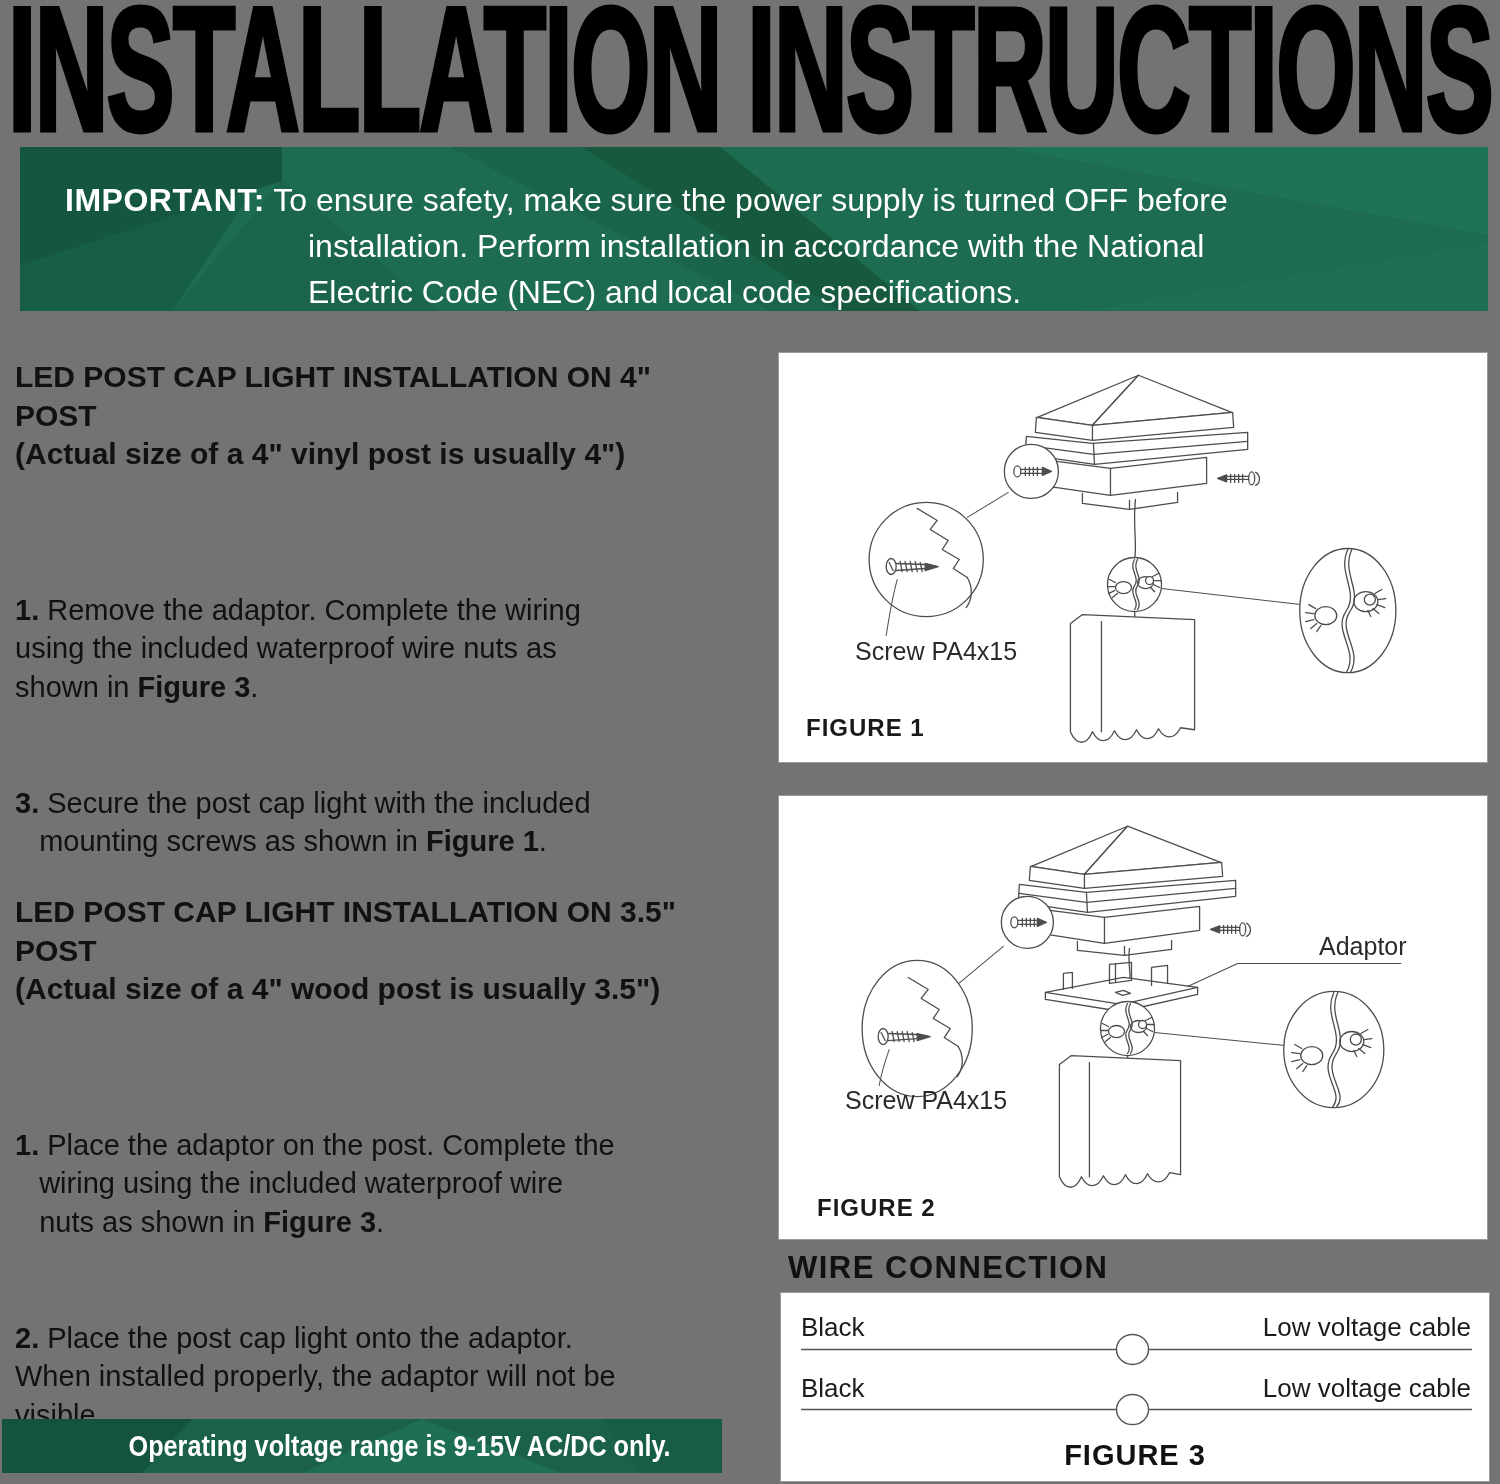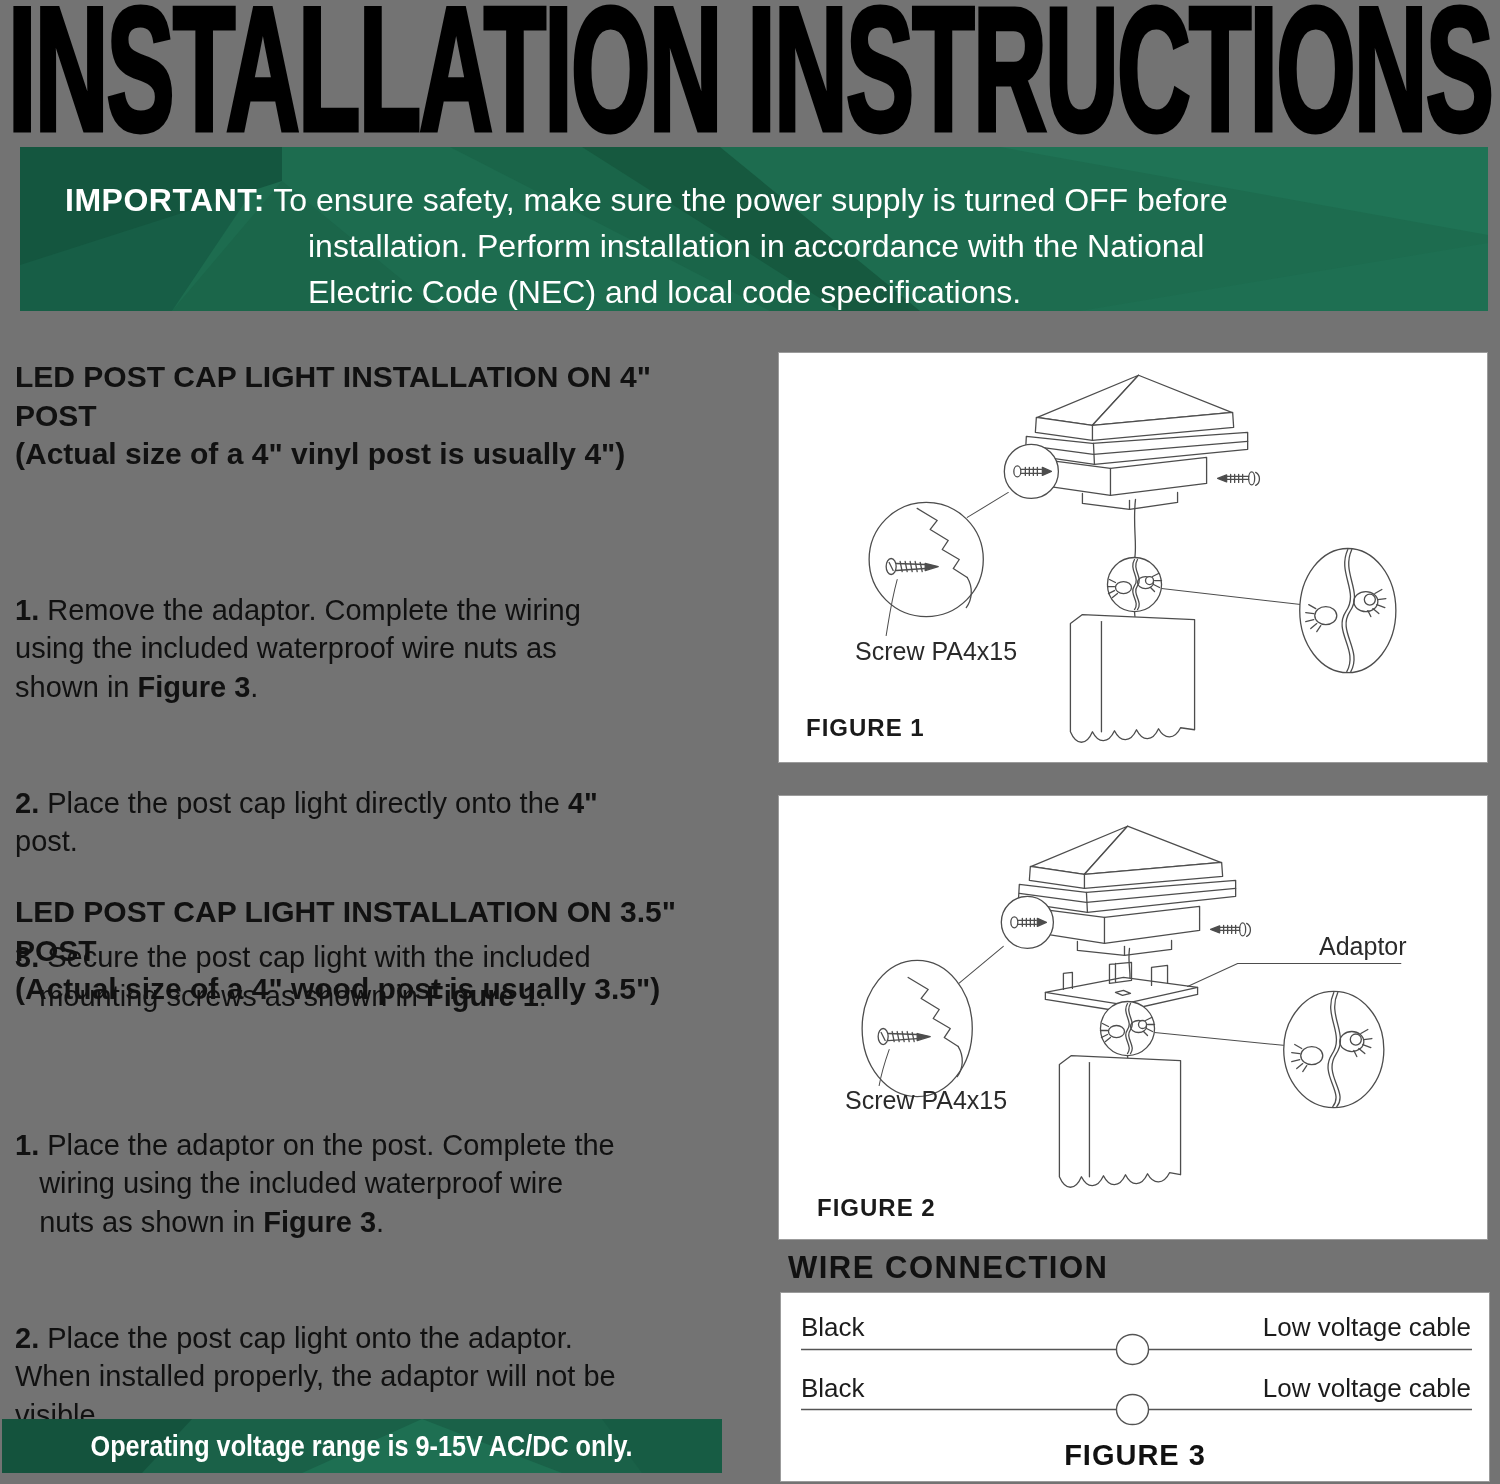--- a/index.html
+++ b/index.html
@@ -41,21 +41,21 @@
   .wirehead{position:absolute;left:788px;top:1250px;font-size:31px;font-weight:bold;
             letter-spacing:1.5px;color:#111;}
 
   
   .f3row-label{position:absolute;font-size:26px;color:#1c1c1c;text-align:center;}
   .f3cap{position:absolute;left:0;right:0;top:146px;text-align:center;
          font-size:29px;font-weight:bold;letter-spacing:1px;}
 
   
   .vbanner{position:absolute;left:2px;top:1419px;width:720px;height:54px;color:#fff;
-           display:flex;align-items:center;justify-content:center;overflow:hidden;}
+           display:flex;align-items:center;justify-content:flex-end;overflow:hidden;}
   .vbanner svg.bg{position:absolute;left:0;top:0;width:100%;height:100%;}
   .vbanner .vtxt{position:relative;font-size:30px;font-weight:bold;white-space:nowrap;
                  transform:scaleX(.84);transform-origin:50% 50%;}
 </style>
 </head>
 <body>
 
 <div class="page">
 
   <div class="title">
@@ -79,22 +79,20 @@
   </div>
 
   <div class="sec" id="section-0">
     <div class="h">LED POST CAP LIGHT INSTALLATION ON 4"
 POST</div>
     <div class="sub">(Actual size of a 4" vinyl post is usually 4")</div>
     <div class="steps">
       <div class="step"><span style="font-weight: bold;">1.</span><span> Remove the adaptor. Complete the wiring
 using the included waterproof wire nuts as
 shown in </span><span style="font-weight: bold;">Figure 3</span><span>.</span></div>
-      <div class="step"><span style="font-weight: bold;">2.</span><span> Place the post cap light directly onto the </span><span style="font-weight: bold;">4"</span><span>
-post.</span></div>
       <div class="step"><span style="font-weight: bold;">3.</span><span> Secure the post cap light with the included
    mounting screws as shown in </span><span style="font-weight: bold;">Figure 1</span><span>.</span></div>
     </div>
   </div>
 
   <div class="sec" id="section-1">
     <div class="h">LED POST CAP LIGHT INSTALLATION ON 3.5"
 POST</div>
     <div class="sub">(Actual size of a 4" wood post is usually 3.5")</div>
     <div class="steps">

